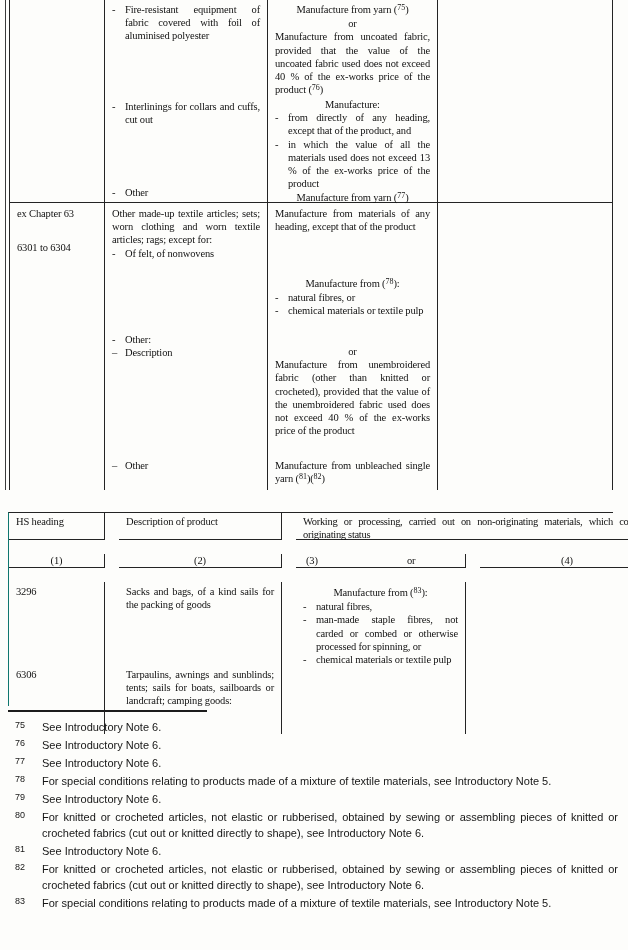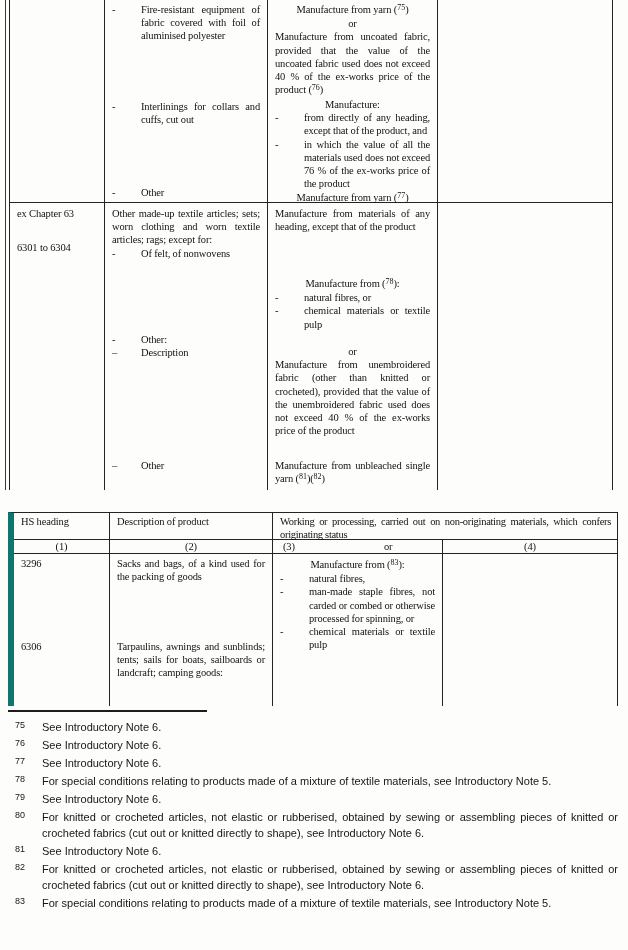--- a/index.html
+++ b/index.html
@@ -13,31 +13,31 @@
   .tbl { position:absolute; display:grid; }
   .t1 { left:9px; top:0; width:603px; height:490px;
         grid-template-columns:95px 163px 170px 175px;
         grid-template-rows:203px 287px;
         border-left:1px solid #242424; }
   
   .t1::before { content:""; position:absolute; left:-5px; top:0; bottom:0; border-left:1px solid #3a3a3a; }
   .t2 { left:8px; top:512px; width:604px; height:193px;
         grid-template-columns:96px 163px 170px 175px;
         grid-template-rows:27px 14px 152px;
-        border-top:1.5px solid #242424; border-left:6px solid #0f766e; }
+        border-top:1.5px solid #242424; border-left:1px solid #0f766e;gap:14px; }
   .cell { position:relative; border-right:1px solid #242424; overflow:visible; }
   .bb   { border-bottom:1px solid #242424; }
   .hcell { padding:2px 6px 0 7px; }
   .abs  { position:absolute; left:7px; right:7px; }
   .just { text-align:justify; }
   .ctr  { text-align:center; }
   p { margin:0;text-align:center; }
   .li { display:flex; }
   .li .d { flex:0 0 13px; width:13px; }
-  .li .t { flex:1 1 auto; text-align:justify;margin-left:16px; }
+  .li .t { flex:1 1 auto; text-align:justify; }
   .ref { font-size:8px; position:relative; top:-3.5px; letter-spacing:0; }
   .sub { line-height:12px; padding-top:1px; }
   .sub3-or { position:absolute; left:111px; top:1px; }
   .sub3-n  { position:absolute; left:10px; top:1px; }
   
   .fnrule { position:absolute; left:8px; top:710px; width:199px; border-top:2px solid #1c1c1c; }
   .fns { position:absolute; left:15px; top:719px; width:603px;
          font-family:"Liberation Sans", sans-serif; font-size:11px; line-height:16px;
          letter-spacing:0; color:#161616; }
   .fn { position:relative; padding-left:27px; margin-bottom:2px; }
@@ -75,21 +75,21 @@
         <p class="just"><span>Manufacture from uncoated fabric, provided that the value of the uncoated fabric used does not exceed 40 % of the ex-works price of the product (</span><span class="ref">76</span><span>)</span></p>
       </div>
       <div class="abs" style="top:98px">
         <p>Manufacture:</p>
         <div class="li">
           <span class="d">-</span>
           <span class="t">from directly of any heading, except that of the product, and</span>
         </div>
         <div class="li">
           <span class="d">-</span>
-          <span class="t">in which the value of all the materials used does not exceed 76 % of the ex-works price of the product</span>
+          <span class="t">in which the value of all the materials used does not exceed 13 % of the ex-works price of the product</span>
         </div>
       </div>
       <div class="abs" style="top:191px">
         <p><span>Manufacture from yarn (</span><span class="ref">77</span><span>)</span></p>
       </div>
     </div>
 
     <div class="cell bb"></div>
 
     <div class="cell">
@@ -163,21 +163,21 @@
       <span class="sub3-or">or</span>
     </div>
     <div class="cell bb sub ctr">(4)</div>
 
     <div class="cell">
       <div class="abs" style="top:3px">3296</div>
       <div class="abs" style="top:86px">6306</div>
     </div>
 
     <div class="cell">
-      <div class="abs just" style="top:3px">Sacks and bags, of a kind used for the packing of goods</div>
+      <div class="abs just" style="top:3px">Sacks and bags, of a kind sails for the packing of goods</div>
       <div class="abs just" style="top:86px">Tarpaulins, awnings and sunblinds; tents; sails for boats, sailboards or landcraft; camping goods:</div>
     </div>
 
     <div class="cell">
       <div class="abs" style="top:4px">
         <p><span>Manufacture from (</span><span class="ref">83</span><span>):</span></p>
         <div class="li">
           <span class="d">-</span>
           <span class="t">natural fibres,</span>
         </div>

